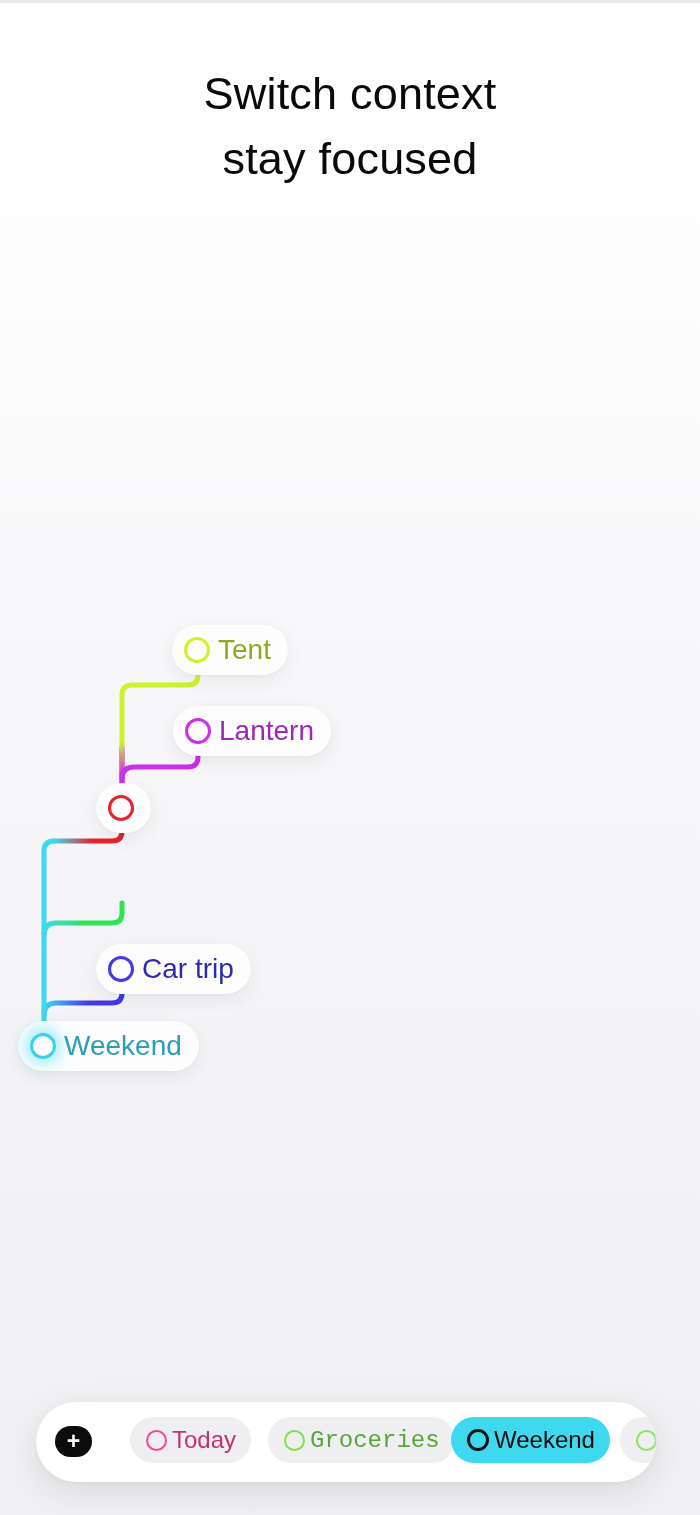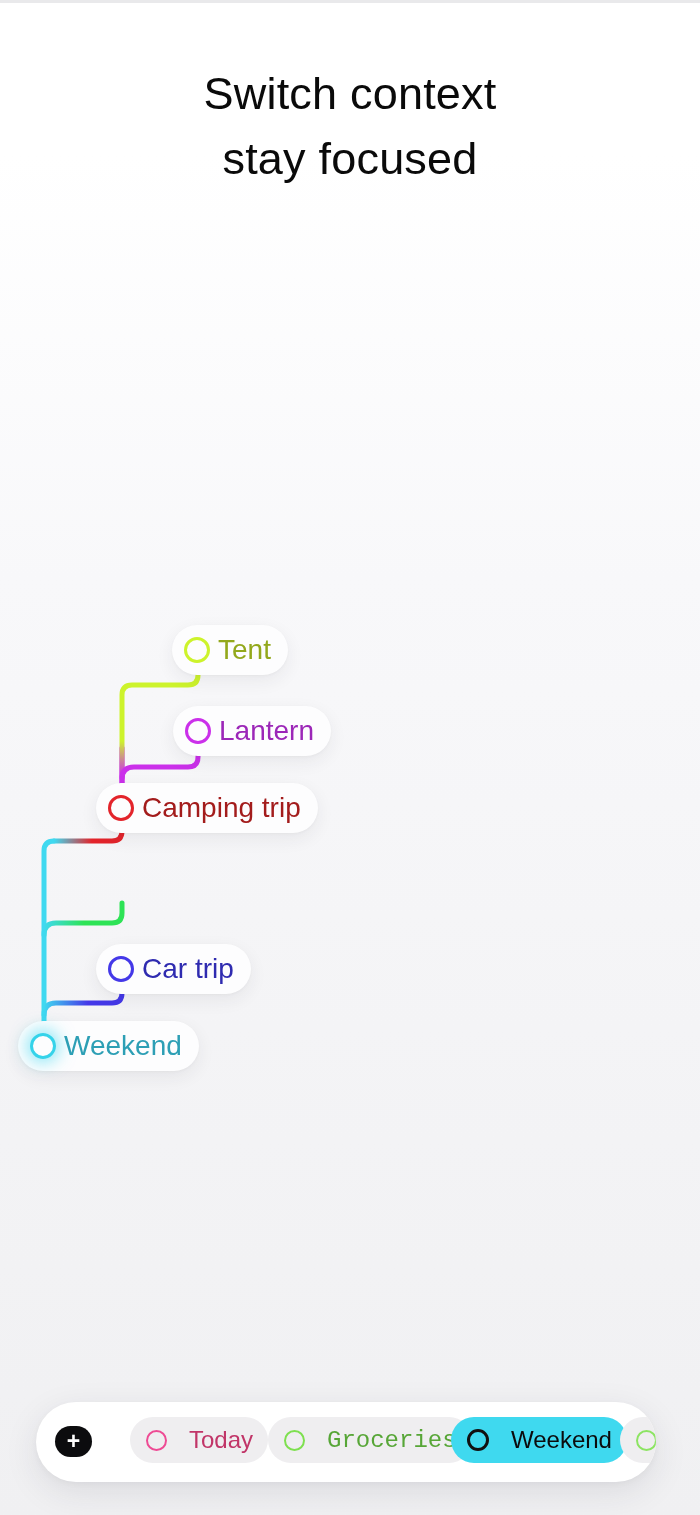--- a/index.html
+++ b/index.html
@@ -33,21 +33,21 @@
     background:#ffffff;overflow:hidden;
     box-shadow:0 10px 34px rgba(40,40,60,.10),0 2px 6px rgba(0,0,0,.04);
   }
   .add-btn{
     position:absolute;left:19px;top:24px;width:37px;height:31px;border:none;border-radius:16px;
     background:#0c0c0e;color:#fff;display:flex;align-items:center;justify-content:center;
     font-size:23px;font-weight:700;line-height:1;cursor:pointer;padding:0;
     font-family:"Liberation Sans",sans-serif;
   }
   .tab{
-    position:absolute;top:15px;display:inline-flex;align-items:center;gap:22px;
+    position:absolute;top:15px;display:inline-flex;align-items:center;gap:5px;
     height:46px;padding:0 15px 0 16px;border-radius:23px;background:var(--bg,#efeef0);
     font-size:24px;color:var(--text,#444);white-space:nowrap;cursor:pointer;
   }
   .tab .ring{flex:0 0 auto;width:17px;height:17px;border:2.5px solid var(--ring,#999);border-radius:50%;}
   .tab.selected{font-weight:500;}
   .tab.selected .ring{border-width:3px;width:16px;height:16px;}
   .tab.partial{width:130px;padding-right:0;}
 </style>
 </head>
 <body>
@@ -105,21 +105,20 @@
     <span class="nlabel">Tent</span>
   </div>
 
   <div class="node" style="left: 173px; top: 703px; --ring: #cb30ea; --text: #9c27b8;">
     <span class="ring"></span>
     <span class="nlabel">Lantern</span>
   </div>
 
   <div class="node" style="left: 96px; top: 780px; --ring: #e3242b; --text: #a31c1c;">
     <span class="ring"></span>
-    <span class="nlabel">Camping trip</span>
   </div>
 
 
   <div class="node" style="left: 96px; top: 941px; --ring: #4438e8; --text: #2f2bb0;">
     <span class="ring"></span>
     <span class="nlabel">Car trip</span>
   </div>
 
   <div class="node glow" style="left: 18px; top: 1018px; --ring: #35d3ea; --text: #2d9fb5;">
     <span class="ring"></span>

